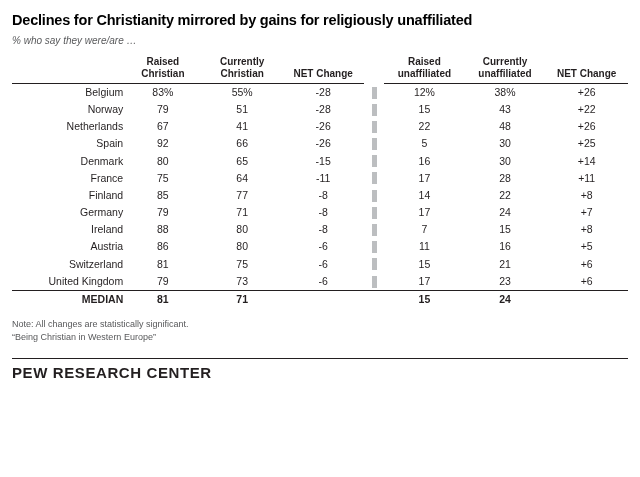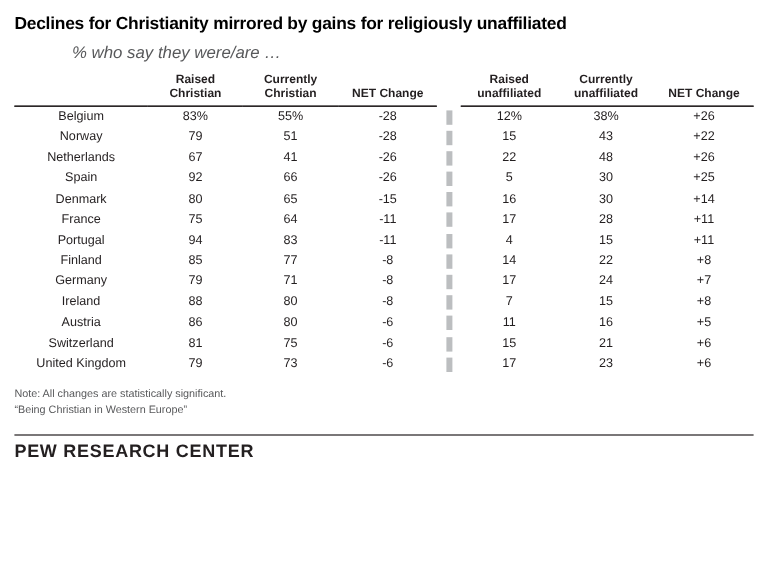--- a/index.html
+++ b/index.html
@@ -23,25 +23,24 @@
   }
   .title {
     font-size: 14.5px;
     font-weight: bold;
     line-height: 1.2;
     color: #000;
     margin: 2px 0 6px 0;
     letter-spacing: -0.2px;
   }
   .subtitle {
-    font-size: 14px;
+    font-size: 10px;
     font-style: italic;
     color: #58595b;
     margin-bottom: 8px;
-    margin-left: 48px;
   }
   table.data {
     width: 616px;
     border-collapse: collapse;
     font-size: 10.5px;
   }
   table.data th {
     font-weight: bold;
     font-size: 10px;
     vertical-align: bottom;
@@ -49,21 +48,21 @@
     color: #231f20;
     line-height: 1.15;
     margin-top: 12px;
   }
   table.data td {
     padding: 2.6px 0;
     color: #231f20;
     font-size: 10.5px;
     line-height: 1.1;
   }
-  .col-country { width: 120px; text-align: center; }
+  .col-country { width: 120px; text-align: right; }
   .col-num { width: 85px; text-align: center; }
   .col-net { width: 90px; text-align: center; }
   .col-sep { width: 22px; }
   th.col-country { text-align: left; }
   .divider-cell {
     padding: 0;
   }
   .divider-bar {
     width: 5px;
     height: 100%;
@@ -201,32 +200,20 @@
           <td class="col-num">64</td>
           <td class="col-net">-11</td>
           <td class="col-sep divider-cell">
             <div class="divider-bar"></div>
           </td>
           <td class="col-num">17</td>
           <td class="col-num">28</td>
           <td class="col-net">+11</td>
         </tr>
         <tr>
-          <td class="col-country">Portugal</td>
-          <td class="col-num">94</td>
-          <td class="col-num">83</td>
-          <td class="col-net">-11</td>
-          <td class="col-sep divider-cell">
-            <div class="divider-bar"></div>
-          </td>
-          <td class="col-num">4</td>
-          <td class="col-num">15</td>
-          <td class="col-net">+11</td>
-        </tr>
-        <tr>
           <td class="col-country">Finland</td>
           <td class="col-num">85</td>
           <td class="col-num">77</td>
           <td class="col-net">-8</td>
           <td class="col-sep divider-cell">
             <div class="divider-bar"></div>
           </td>
           <td class="col-num">14</td>
           <td class="col-num">22</td>
           <td class="col-net">+8</td>
@@ -283,20 +270,30 @@
           <td class="col-country">United Kingdom</td>
           <td class="col-num">79</td>
           <td class="col-num">73</td>
           <td class="col-net">-6</td>
           <td class="col-sep divider-cell">
             <div class="divider-bar"></div>
           </td>
           <td class="col-num">17</td>
           <td class="col-num">23</td>
           <td class="col-net">+6</td>
+        </tr>
+        <tr class="median-row">
+          <td class="col-country">MEDIAN</td>
+          <td class="col-num">81</td>
+          <td class="col-num">71</td>
+          <td class="col-net"></td>
+          <td class="col-sep divider-cell"></td>
+          <td class="col-num">15</td>
+          <td class="col-num">24</td>
+          <td class="col-net"></td>
         </tr>
       </tbody>
   </table>
 
   <div class="footer">
     <div class="note">Note: All changes are statistically significant.</div>
     <div class="note">“Being Christian in Western Europe”</div>
     <span class="prc">PEW RESEARCH CENTER</span>
   </div>
 

